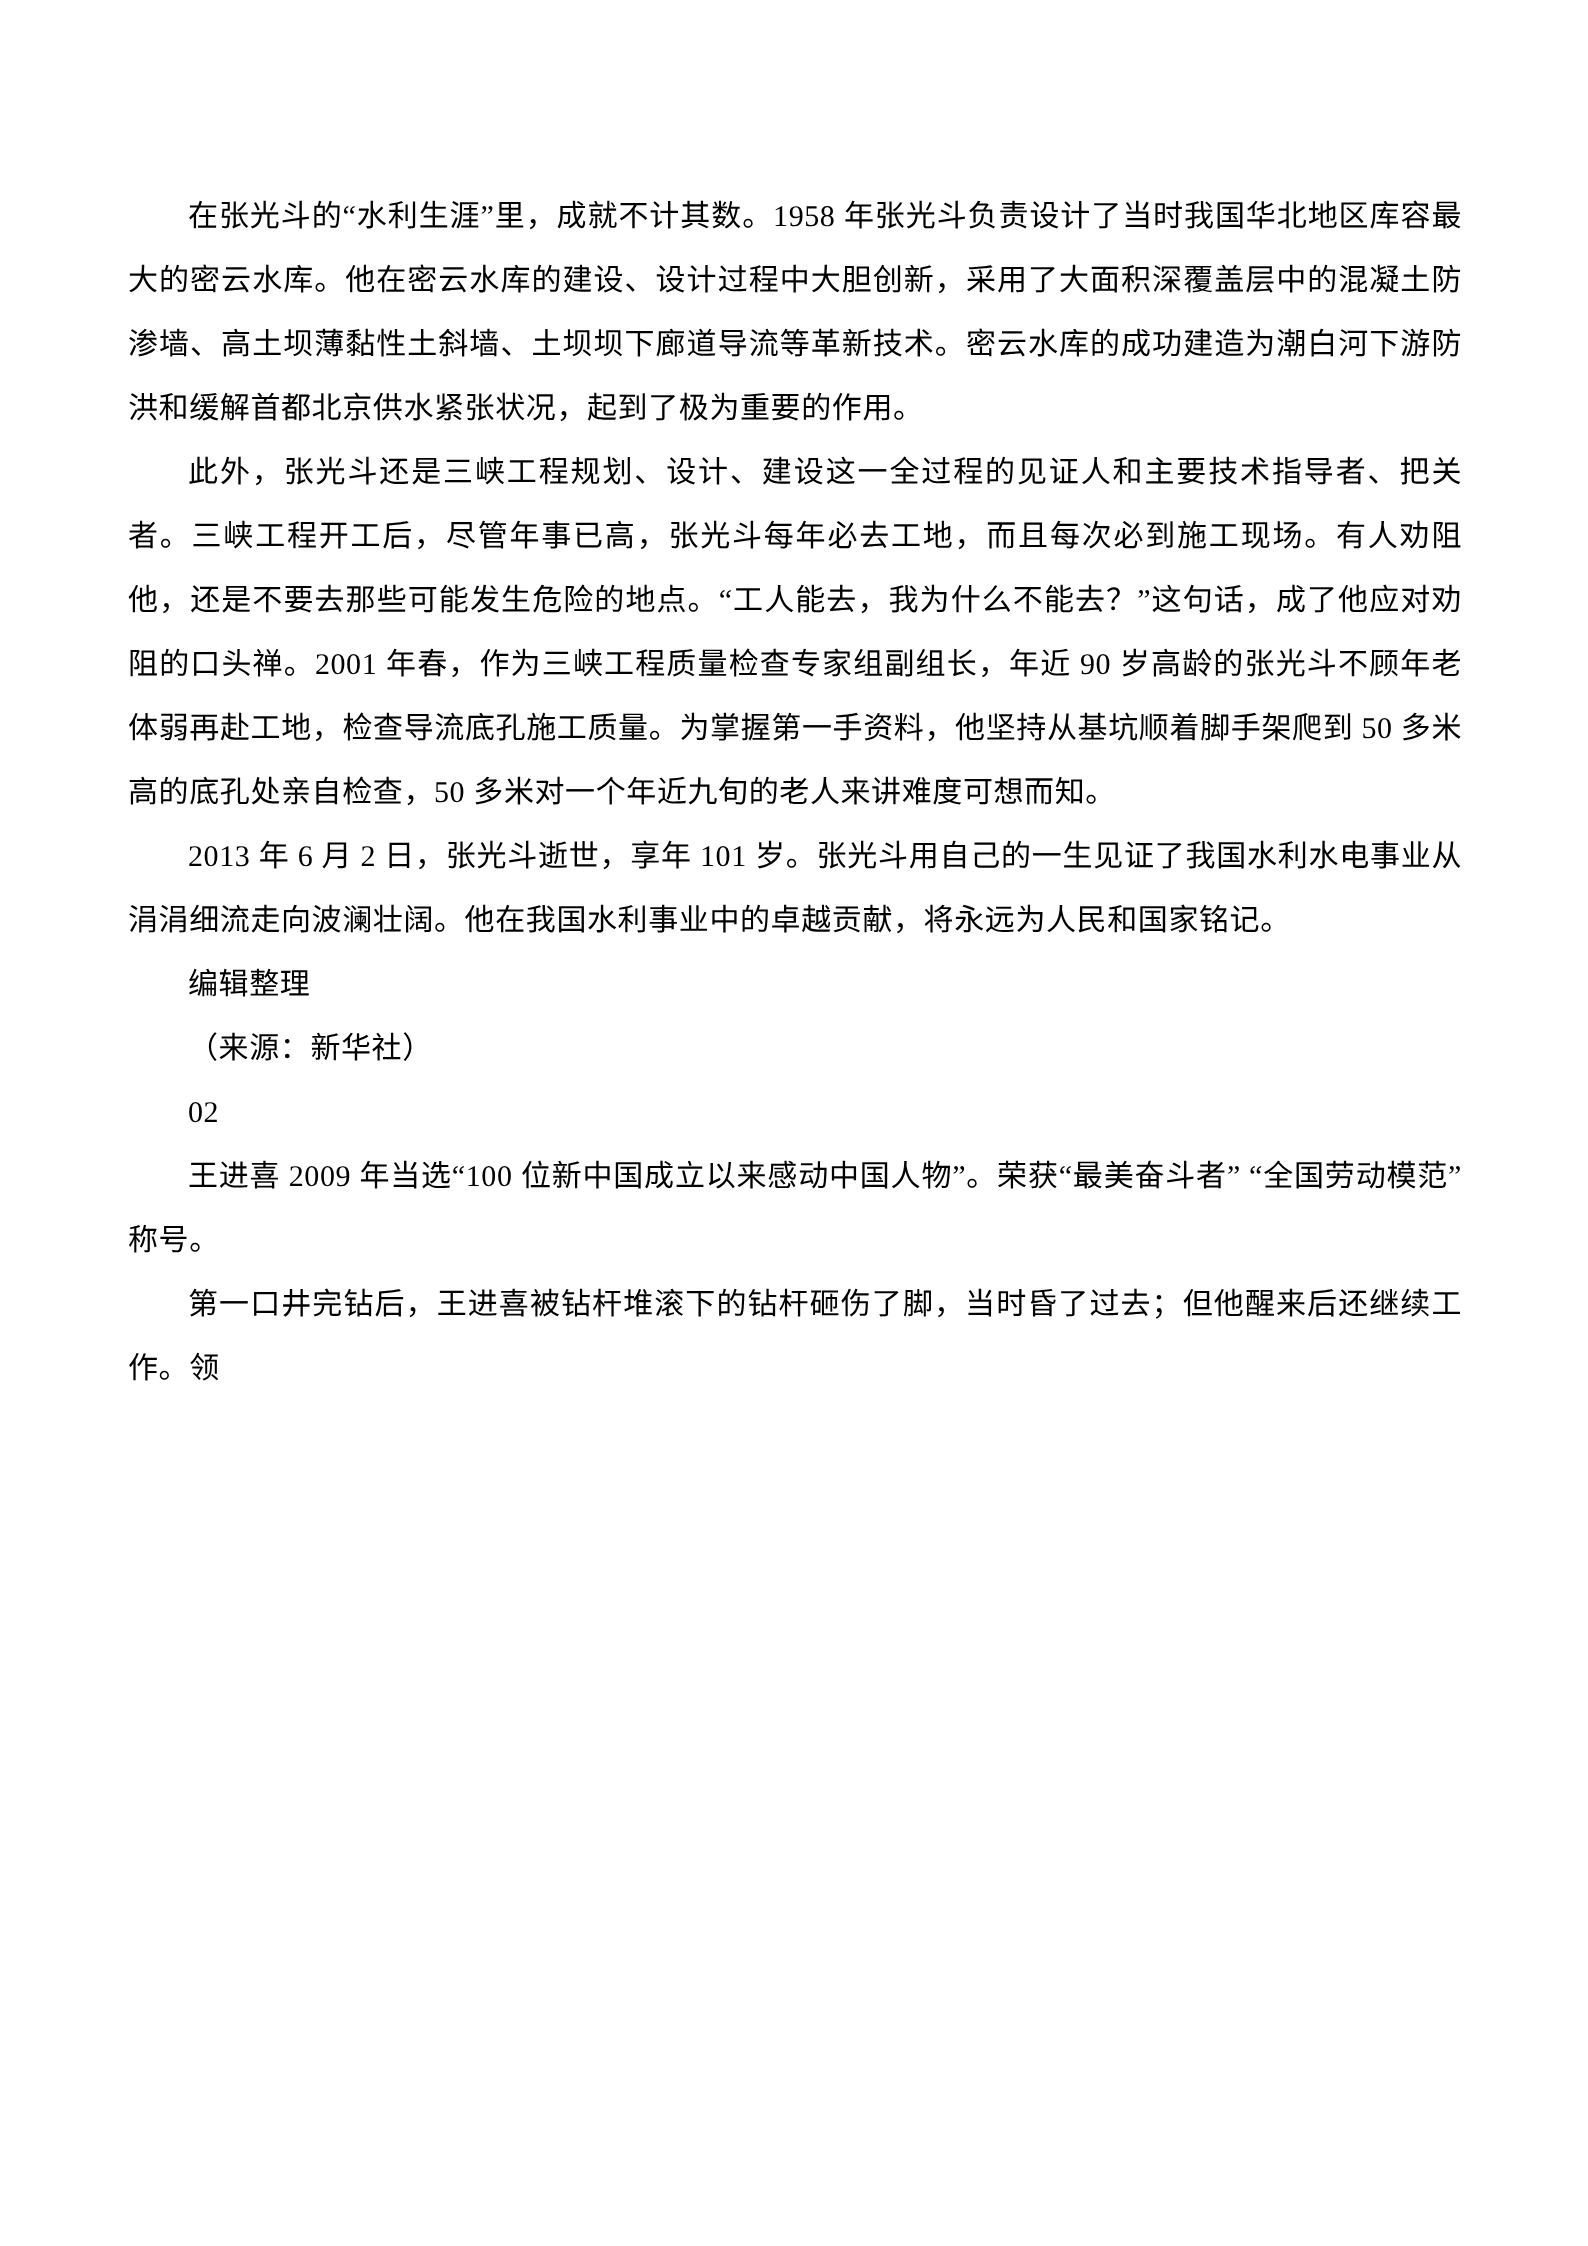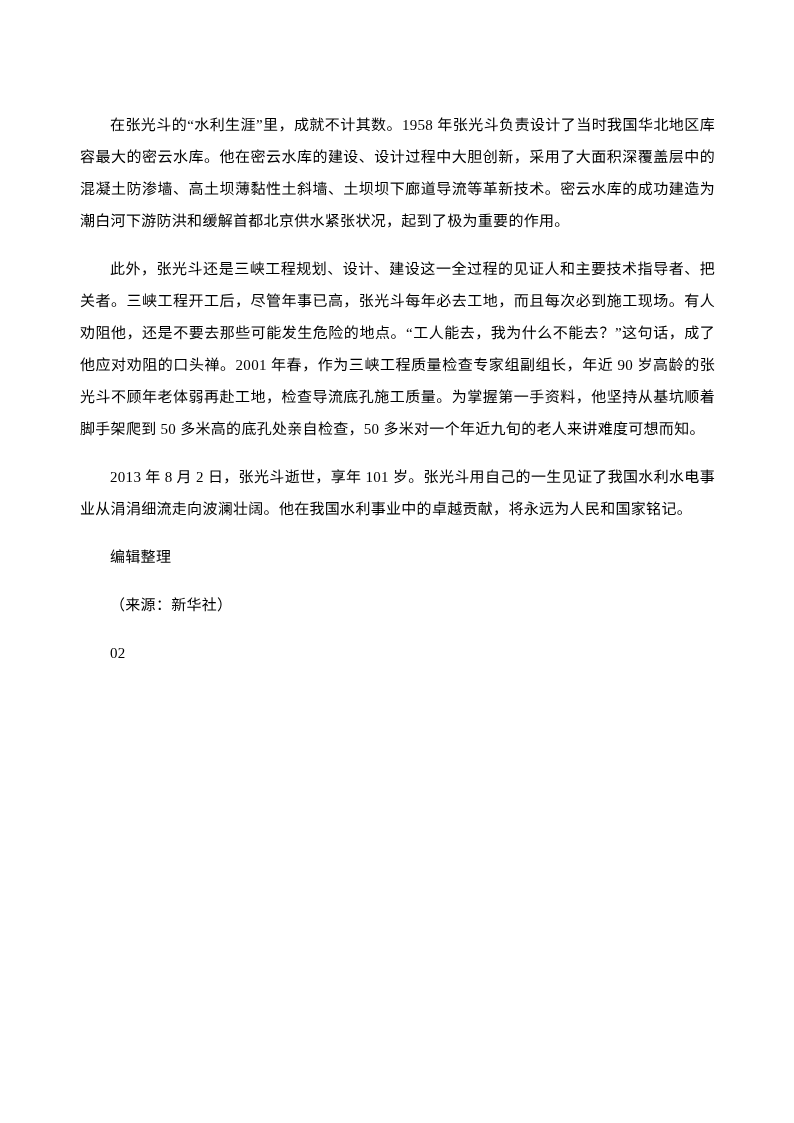--- a/index.html
+++ b/index.html
@@ -14,37 +14,39 @@
     margin: 0 auto;
     background: #ffffff;
     box-sizing: border-box;
     padding: 93px 63px 0 64px;
     overflow: hidden;
   }
   .doc-body {
     width: 667px;
   }
   .para {
-    margin: 16px;
+    margin: 0;
     padding: 0;
     font-family: "Liberation Serif", "DejaVu Serif", serif;
     font-size: 15px;
     line-height: 32px;
     color: #000000;
     text-indent: 2em;
     text-align: justify;
     letter-spacing: 0.3px;
     word-break: break-all;
   }
 </style>
 </head>
 <body>
 
 <div class="page">
   <div class="doc-body">
       <p class="para">在张光斗的“水利生涯”里，成就不计其数。1958 年张光斗负责设计了当时我国华北地区库容最大的密云水库。他在密云水库的建设、设计过程中大胆创新，采用了大面积深覆盖层中的混凝土防渗墙、高土坝薄黏性土斜墙、土坝坝下廊道导流等革新技术。密云水库的成功建造为潮白河下游防洪和缓解首都北京供水紧张状况，起到了极为重要的作用。</p>
       <p class="para">此外，张光斗还是三峡工程规划、设计、建设这一全过程的见证人和主要技术指导者、把关者。三峡工程开工后，尽管年事已高，张光斗每年必去工地，而且每次必到施工现场。有人劝阻他，还是不要去那些可能发生危险的地点。“工人能去，我为什么不能去？”这句话，成了他应对劝阻的口头禅。2001 年春，作为三峡工程质量检查专家组副组长，年近 90 岁高龄的张光斗不顾年老体弱再赴工地，检查导流底孔施工质量。为掌握第一手资料，他坚持从基坑顺着脚手架爬到 50 多米高的底孔处亲自检查，50 多米对一个年近九旬的老人来讲难度可想而知。</p>
-      <p class="para">2013 年 8 月 2 日，张光斗逝世，享年 101 岁。张光斗用自己的一生见证了我国水利水电事业从涓涓细流走向波澜壮阔。他在我国水利事业中的卓越贡献，将永远为人民和国家铭记。</p>
+      <p class="para">2013 年 6 月 2 日，张光斗逝世，享年 101 岁。张光斗用自己的一生见证了我国水利水电事业从涓涓细流走向波澜壮阔。他在我国水利事业中的卓越贡献，将永远为人民和国家铭记。</p>
       <p class="para">编辑整理</p>
       <p class="para">（来源：新华社）</p>
       <p class="para">02</p>
+      <p class="para">王进喜 2009 年当选“100 位新中国成立以来感动中国人物”。荣获“最美奋斗者” “全国劳动模范”称号。</p>
+      <p class="para">第一口井完钻后，王进喜被钻杆堆滚下的钻杆砸伤了脚，当时昏了过去；但他醒来后还继续工作。领</p>
     </div>
 </div>
 
 </body></html>

